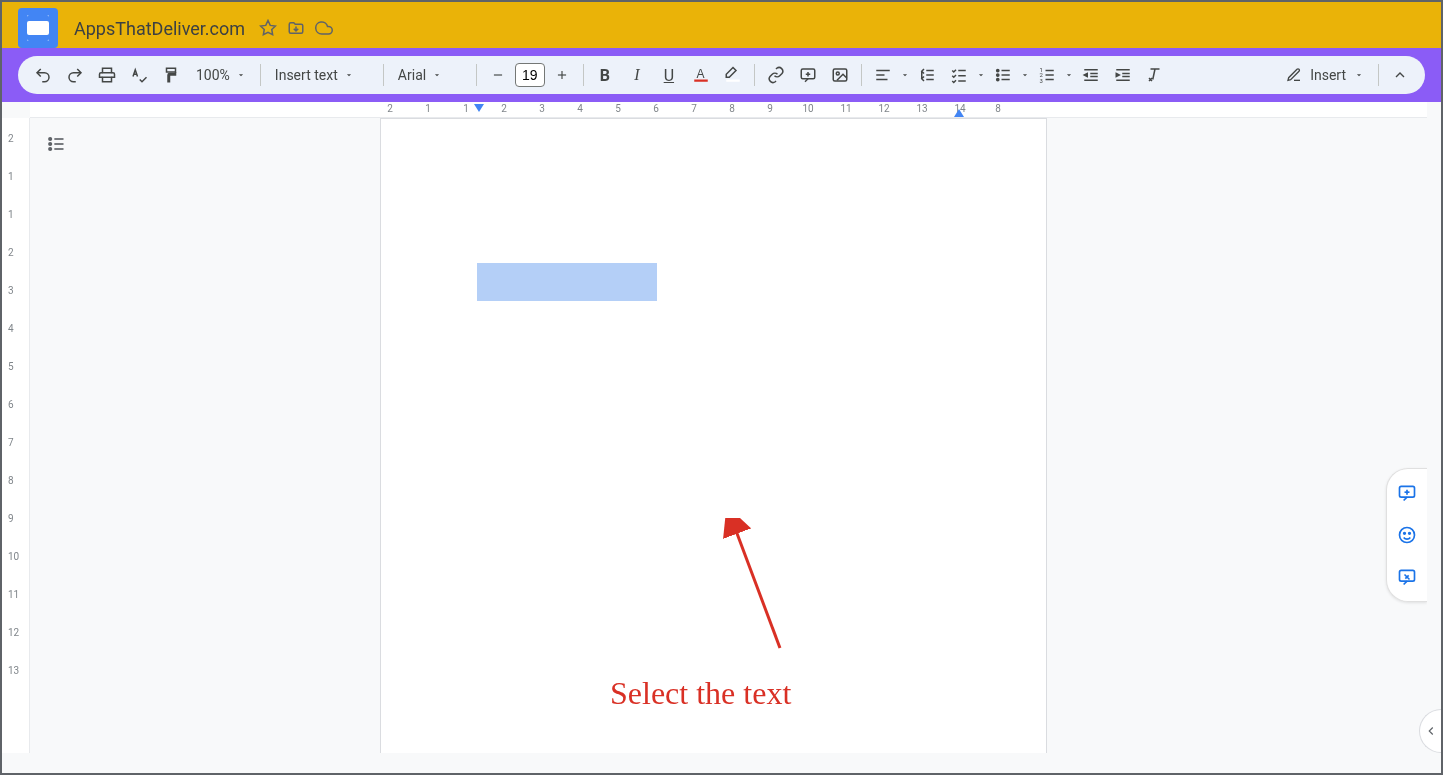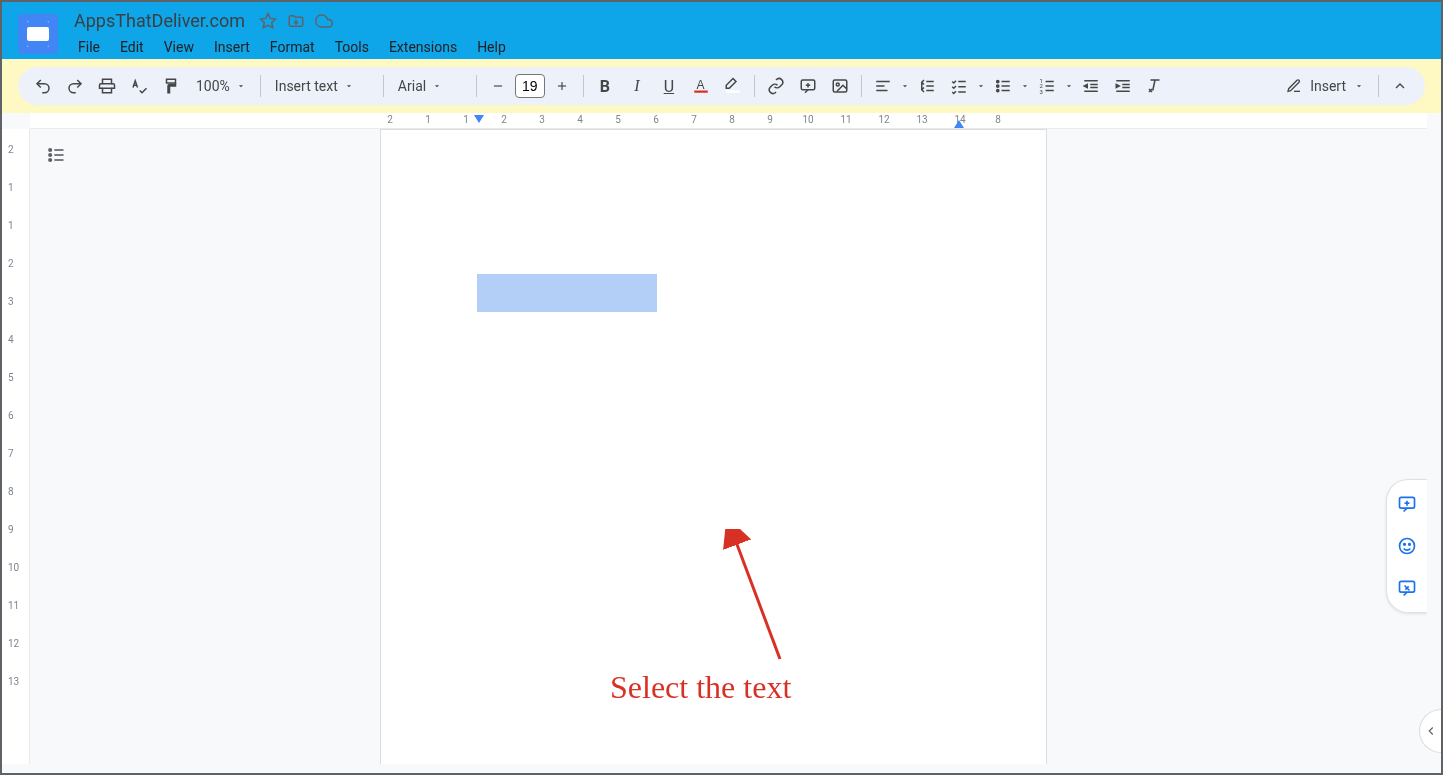--- a/index.html
+++ b/index.html
@@ -11,21 +11,21 @@
   height: 775px;
   overflow: hidden;
   position: relative;
   border: 2px solid #5f6368;
 }
 
 .header {
   display: flex;
   align-items: center;
   padding: 6px 16px 0 16px;
-  background: #0ea5e9;
+  background: #eab308;
 }
 
 .doc-icon {
   width: 40px;
   height: 40px;
   background: #4285f4;
   border-radius: 4px;
   display: flex;
   align-items: center;
   justify-content: center;
@@ -89,21 +89,21 @@
   height: 36px;
   border-radius: 50%;
   background: linear-gradient(135deg, #dfe1e5, #bdc1c6);
   overflow: hidden;
   display: flex;
   align-items: center;
   justify-content: center;
 }
 
 .toolbar-wrap {
-  background: #fef9c3;
+  background: #8b5cf6;
   padding: 8px 16px;
 }
 .toolbar {
   background: #edf2fa;
   border-radius: 24px;
   padding: 4px 10px;
   display: flex;
   align-items: center;
   gap: 2px;
 }
@@ -278,21 +278,21 @@
 
 .annotation-arrow {
   position: absolute;
   left: 690px;
   top: 400px;
   pointer-events: none;
 }
 .annotation-text {
   position: absolute;
   left: 580px;
-  top: 540px;
+  top: 557px;
   font-family: "Comic Sans MS", cursive;
   font-size: 32px;
   color: #d93025;
   pointer-events: none;
 }
 
 .expand-side {
   position: absolute;
   right: 0;
   bottom: 20px;
@@ -328,30 +328,20 @@
         <svg width="18" height="18" viewBox="0 0 24 24" fill="none" stroke="currentColor" stroke-width="2">
             <path d="M3 7v10a2 2 0 0 0 2 2h14a2 2 0 0 0 2-2V9a2 2 0 0 0-2-2h-8l-2-2H5a2 2 0 0 0-2 2z"></path>
             <path d="M12 10v6M9 13l3 3 3-3"></path>
           </svg>
       </span>
       <span class="title-icon">
         <svg width="18" height="18" viewBox="0 0 24 24" fill="none" stroke="currentColor" stroke-width="2">
             <path d="M18 10h-1.26A8 8 0 1 0 9 20h9a5 5 0 0 0 0-10z"></path>
           </svg>
       </span>
-    </div>
-    <div class="menu-bar">
-      <span class="menu-item">File</span>
-      <span class="menu-item">Edit</span>
-      <span class="menu-item">View</span>
-      <span class="menu-item">Insert</span>
-      <span class="menu-item">Format</span>
-      <span class="menu-item">Tools</span>
-      <span class="menu-item">Extensions</span>
-      <span class="menu-item">Help</span>
     </div>
   </div>
 </div>
 
 <div class="toolbar-wrap">
   <div class="toolbar">
     <span class="tb-btn">
       <svg width="18" height="18" viewBox="0 0 24 24" fill="none" stroke="currentColor" stroke-width="2">
           <path d="M9 14l-5-5 5-5"></path>
           <path d="M4 9h10a6 6 0 0 1 0 12h-3"></path>

